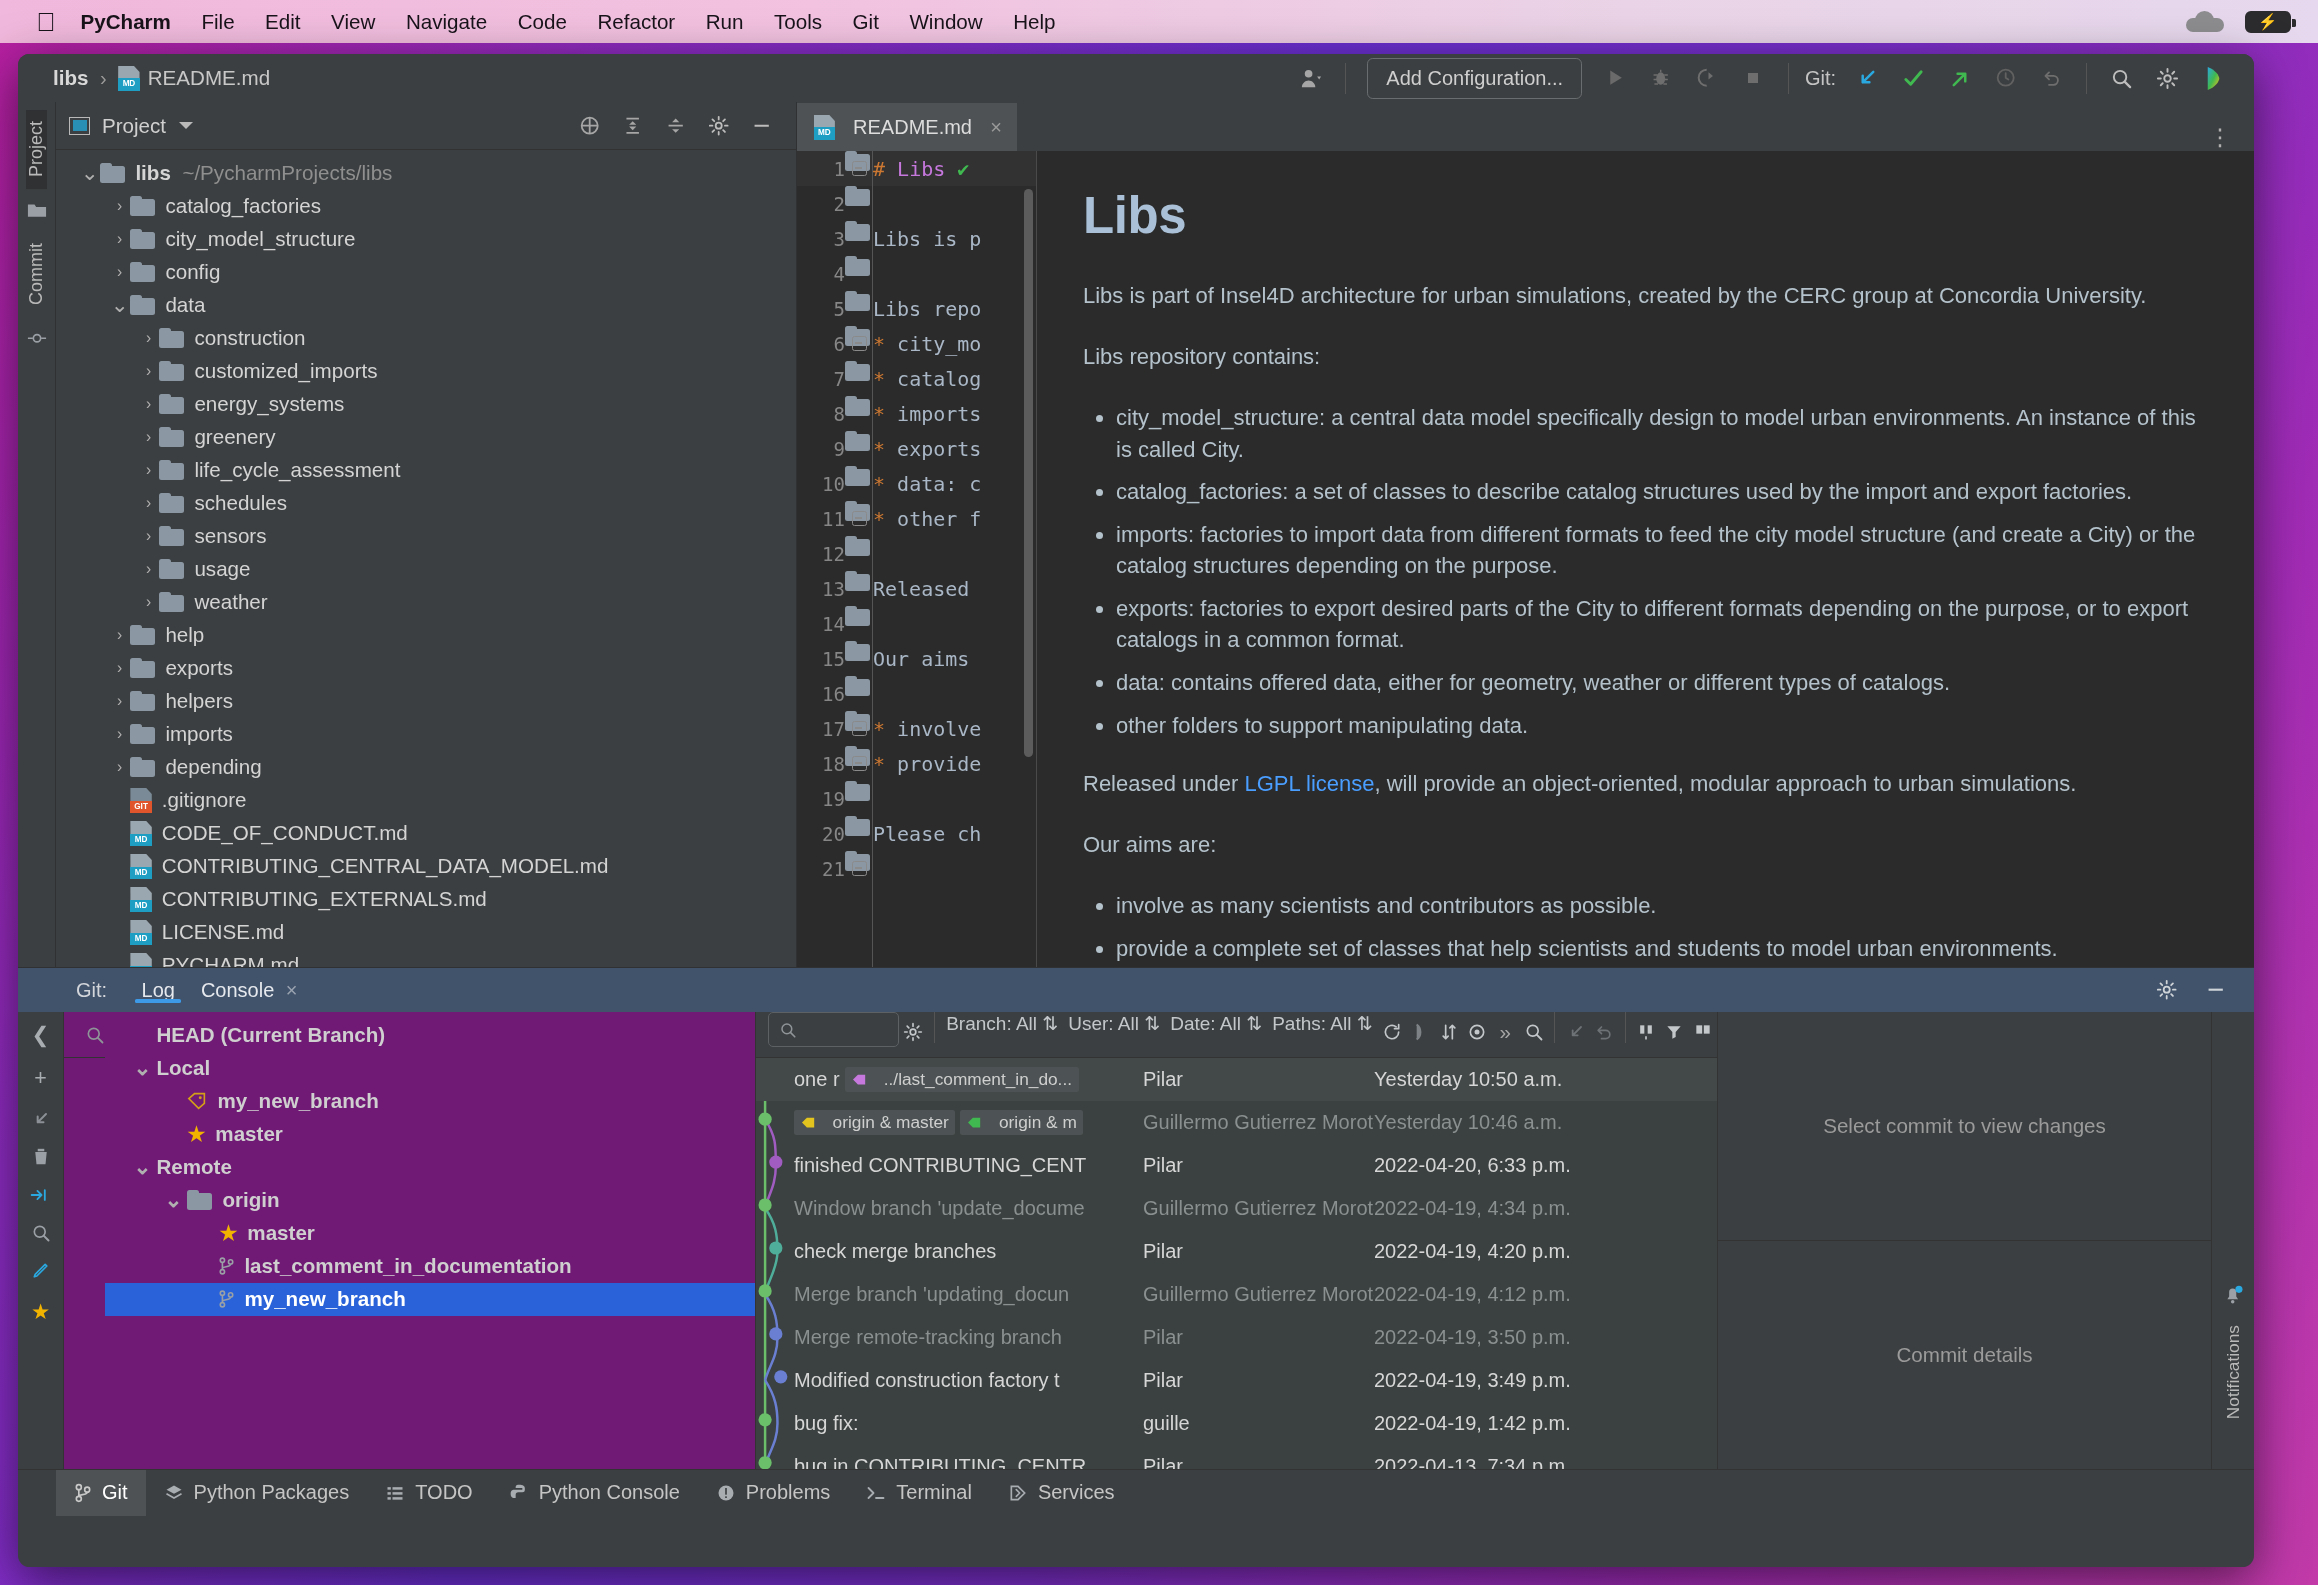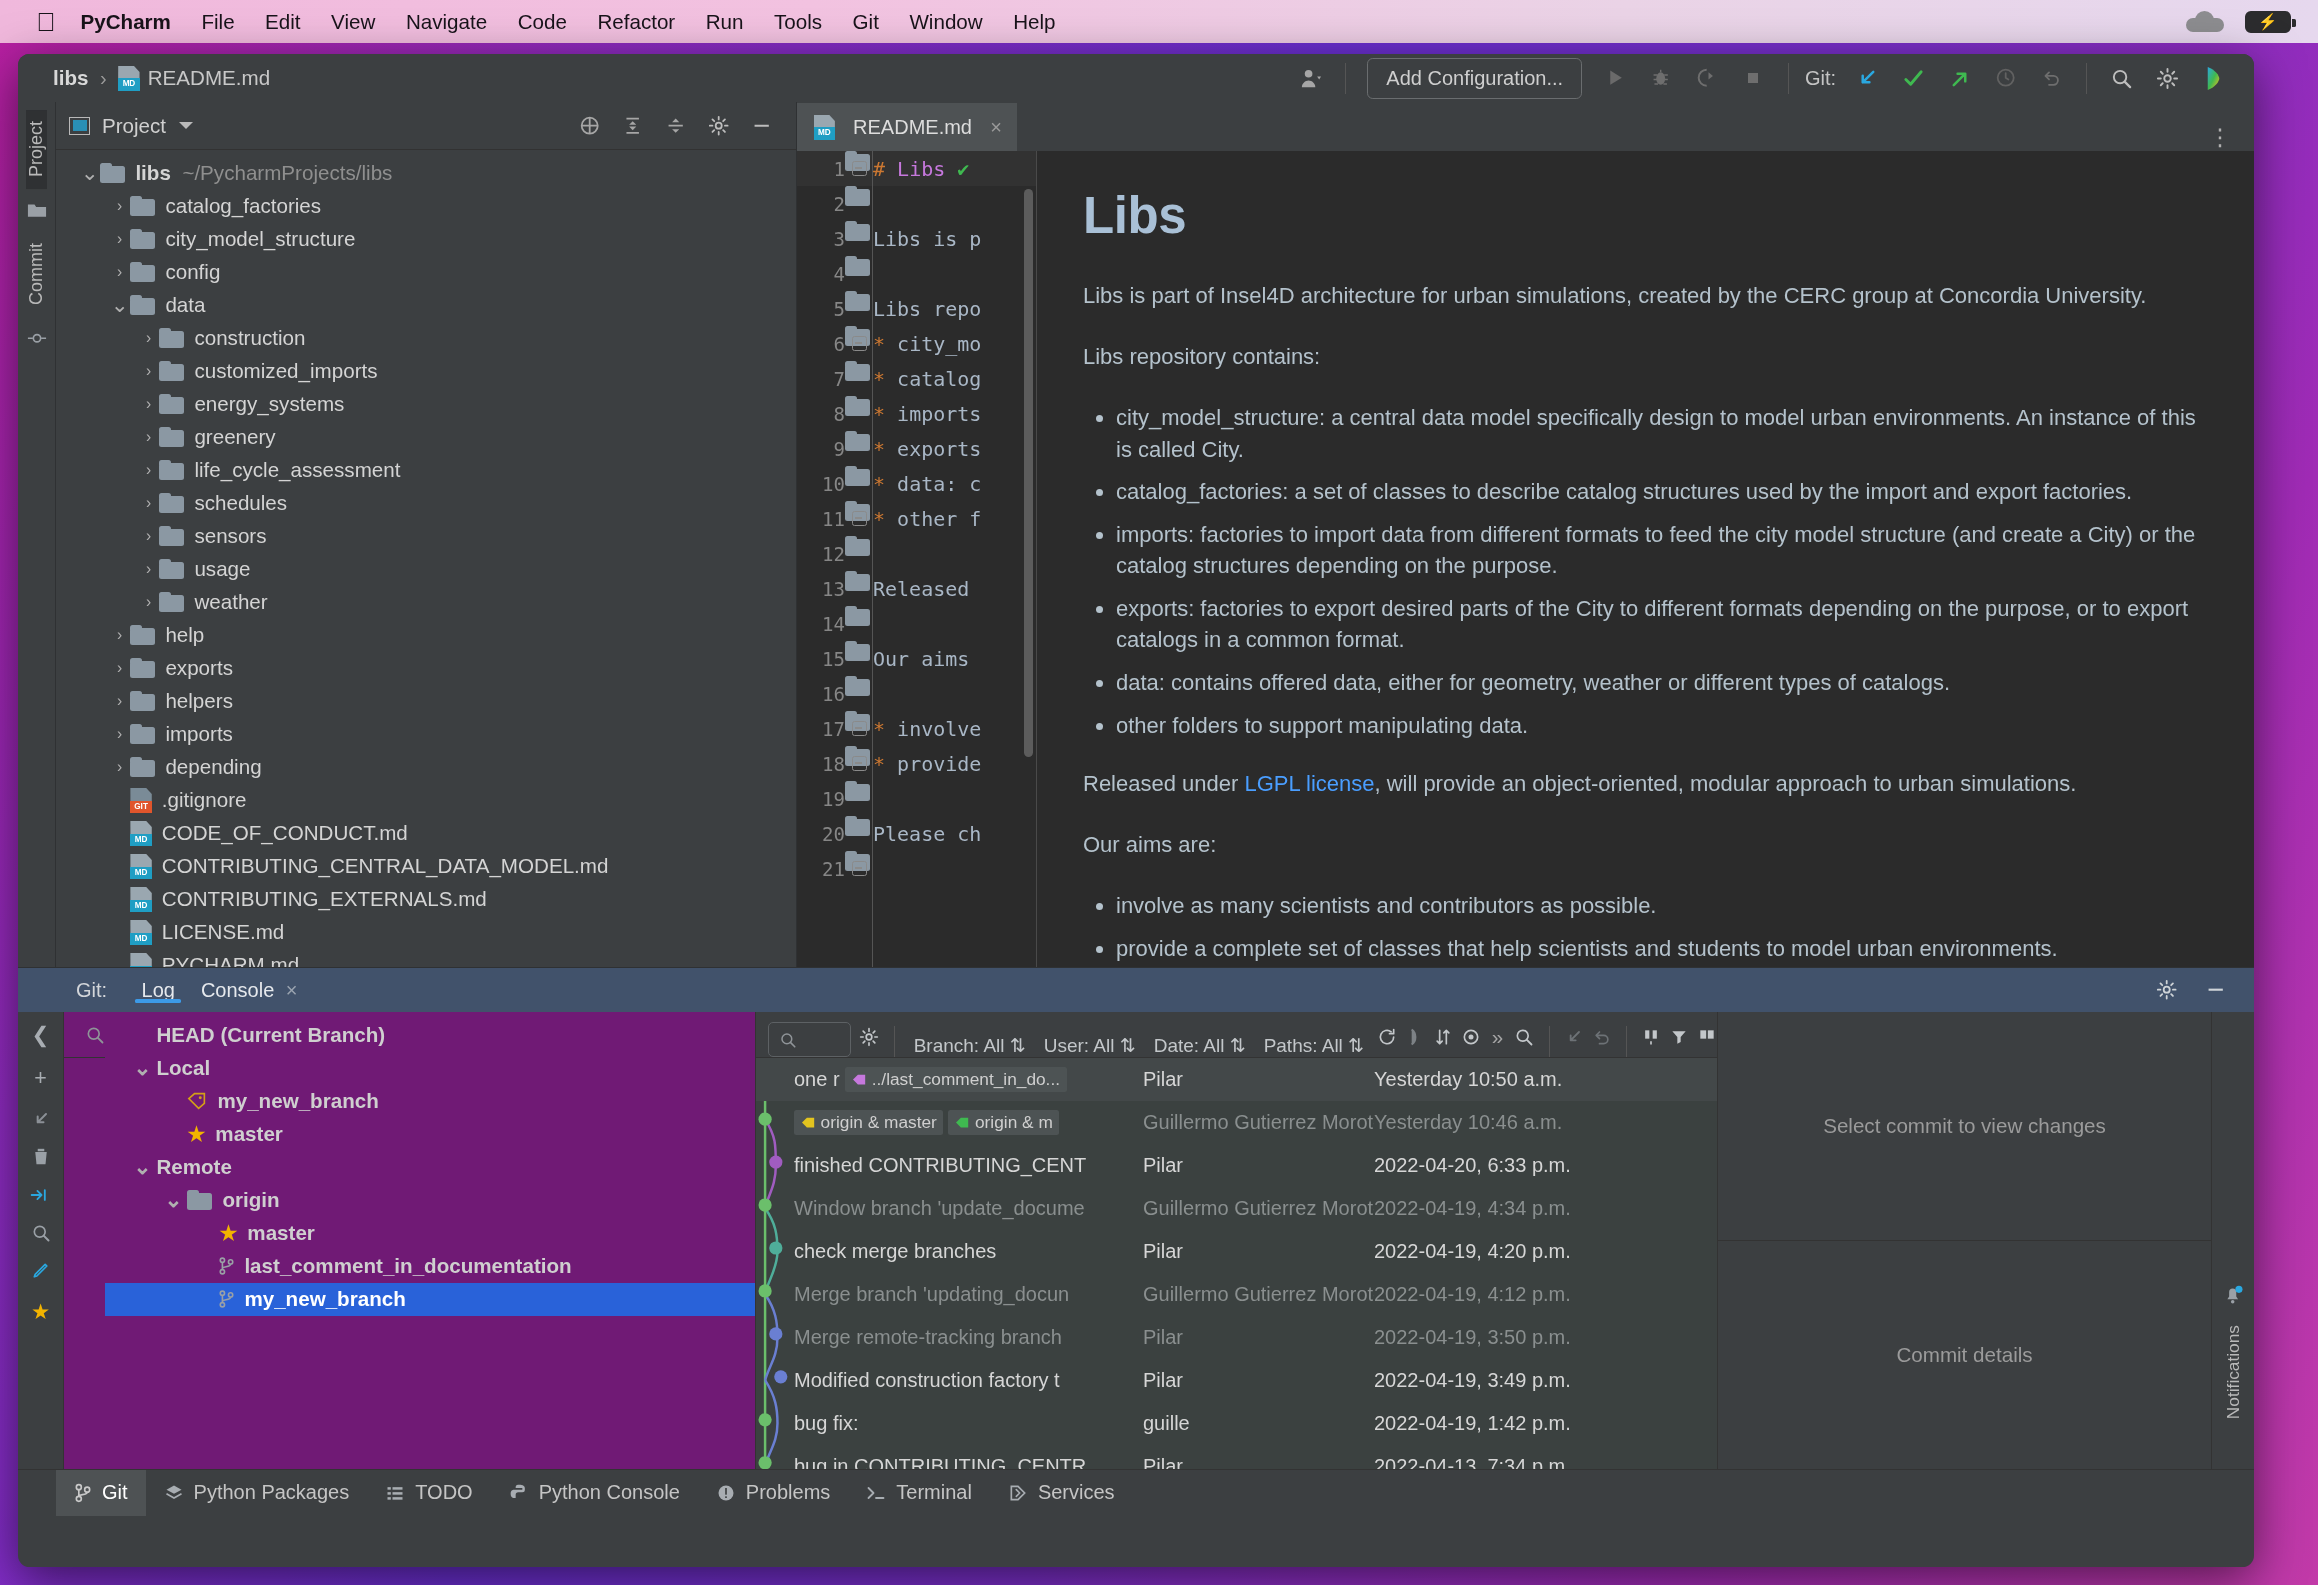--- a/index.html
+++ b/index.html
@@ -142,32 +142,32 @@
   #brSearch{ height:46px;display:flex;align-items:center;padding-left:21.4px;border-bottom:0.8px solid #333;}
   #brTree{ flex:1; font-size:20.6px;padding-top:6.6px;overflow:hidden;}
   .brow{ height:33px;display:flex;align-items:center;color:#cfcfcf;padding-left:28px;white-space:nowrap;}
   .brow.sel{ background:#2962d9;color:#fff;}
   .brow .arw{ width:23px;color:#b0b0b0;font-size:15.6px;}
   .star{ color:#f2b300; font-size:20px; margin-right:10px;}
   .tagico{ color:#d4a017; font-size:20px; margin-right:10px;}
   .brico{ color:#9aa0a6; font-size:20px; margin-right:10px;}
 
   #commits{ flex:1; display:flex; flex-direction:column; min-width:0; background:#3c3f41;}
-  #cmTools{ height:46px;display:flex;align-items:flex-end;gap:8px;border-bottom:0.8px solid #333;padding-left:11.5px;}
+  #cmTools{ height:46px;display:flex;align-items:flex-start;gap:0;border-bottom:0.8px solid #333;padding-left:11.5px;}
   .searchbox{ width:206px;height:35px;border:0.8px solid #5d6164;border-radius:5px;display:flex;align-items:center;padding-left:10px;color:#8f9498;font-size:18px;background:#3c3f41;}
   .filt{ font-size:19px;color:#c3c7ca;margin:0 5px;white-space:nowrap;}
   #cmList{ flex:1; position:relative; background:#3b4140; overflow:hidden;}
   .crow{ height:43px;display:flex;align-items:center;font-size:20px;color:#d6d6d6;position:relative;}
   .crow.dim{ color:#8a8f8f;}
   .crow.hl{ background:#434849;}
   .crow .msg{ flex:none;width:387px;overflow:hidden;white-space:nowrap;padding-left:38px;}
   .crow .auth{ flex:none;width:231px;overflow:hidden;white-space:nowrap;}
   .crow .date{ flex:none;width:263px;white-space:nowrap;}
   #graph{ position:absolute;left:0;top:0;width:38px;bottom:0;}
-  .chip{ display:inline-flex;align-items:center;background:#4d5354;border-radius:2.5px;padding:1.6px 6.6px;margin-right:5px;font-size:17.3px;color:#cfcfcf;}
+  .chip{ display:inline-flex;align-items:center;background:#4d5354;border-radius:2.5px;padding:1.6px 6.6px;margin-right:5px;font-size:17.3px;color:#cfcfcf;gap:12px;}
   #detail{ width:494px;background:#3c3f41;border-left:0.8px solid #333;display:flex;flex-direction:column;}
   #detail .half{ flex:1;display:flex;align-items:center;justify-content:center;color:#9b9b9b;font-size:20.6px;}
   #detail .half:first-child{ border-bottom:0.8px solid #333;}
   .rstripe{ width:43px;background:#3c3f41;border-left:0.8px solid #333;display:flex;flex-direction:column;align-items:center;padding-top:272px;}
   .rstripe .vtab{ font-size:17.3px;}
 
   
   #btabs{ height:46px;background:#3c3f41;display:flex;align-items:center;padding-left:38px;gap:0;border-top:0.8px solid #333;}
   .btab{ display:flex;align-items:center;gap:10px;padding:0 18px;height:46px;color:#c5c5c5;font-size:20px;white-space:nowrap;}
   .btab.active{ background:#4e5254;color:#fff;}

